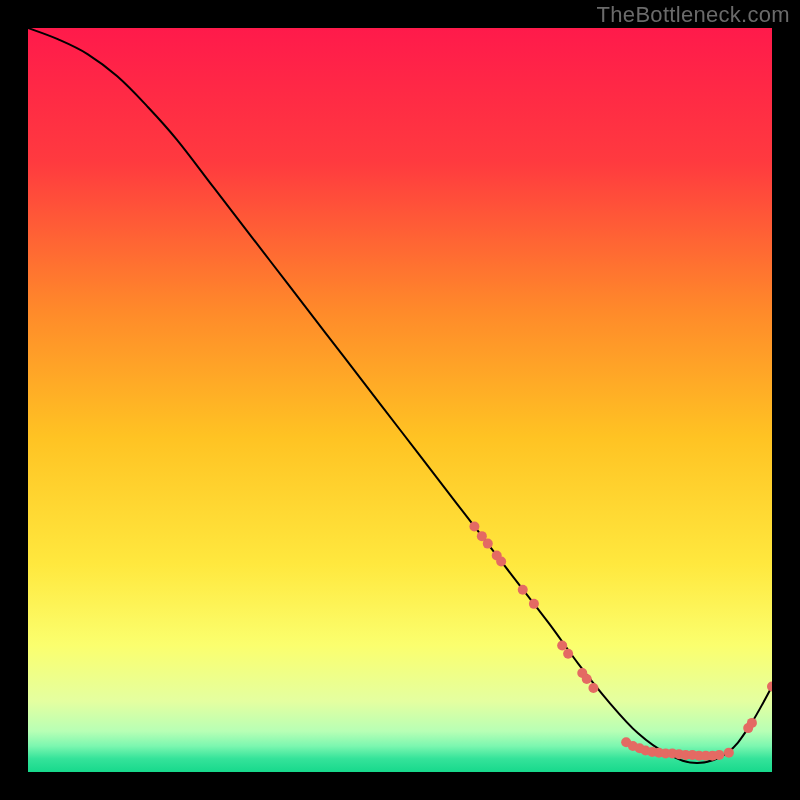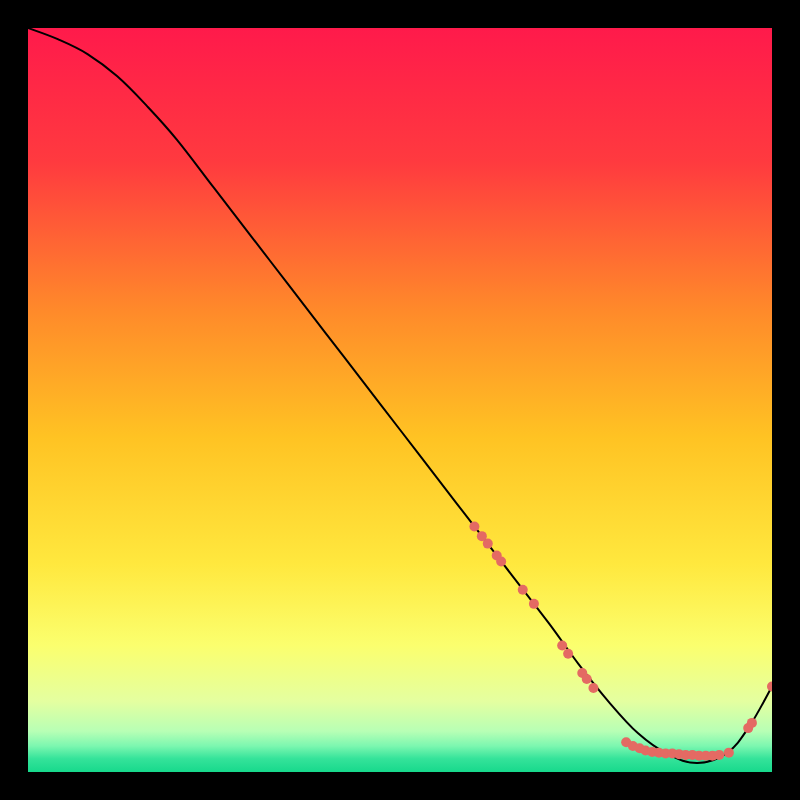--- a/index.html
+++ b/index.html
@@ -26,20 +26,21 @@
     top: 28px;
     width: 744px;
     height: 744px;
   }
   svg { display: block; }
 </style>
 </head>
 <body>
 
 <div class="stage">
+  <div class="watermark">TheBottleneck.com</div>
   <div class="plot-area">
     <svg id="plot-svg" width="744" height="744" viewBox="0 0 744 744">
       <defs>
         <linearGradient id="bg-grad" x1="0" y1="0" x2="0" y2="1">
             <stop offset="0.00%" stop-color="#ff1a4b"></stop>
             <stop offset="18.00%" stop-color="#ff3a3f"></stop>
             <stop offset="38.00%" stop-color="#ff8a2a"></stop>
             <stop offset="55.00%" stop-color="#ffc323"></stop>
             <stop offset="72.00%" stop-color="#ffe83e"></stop>
             <stop offset="83.00%" stop-color="#fbff6e"></stop>

